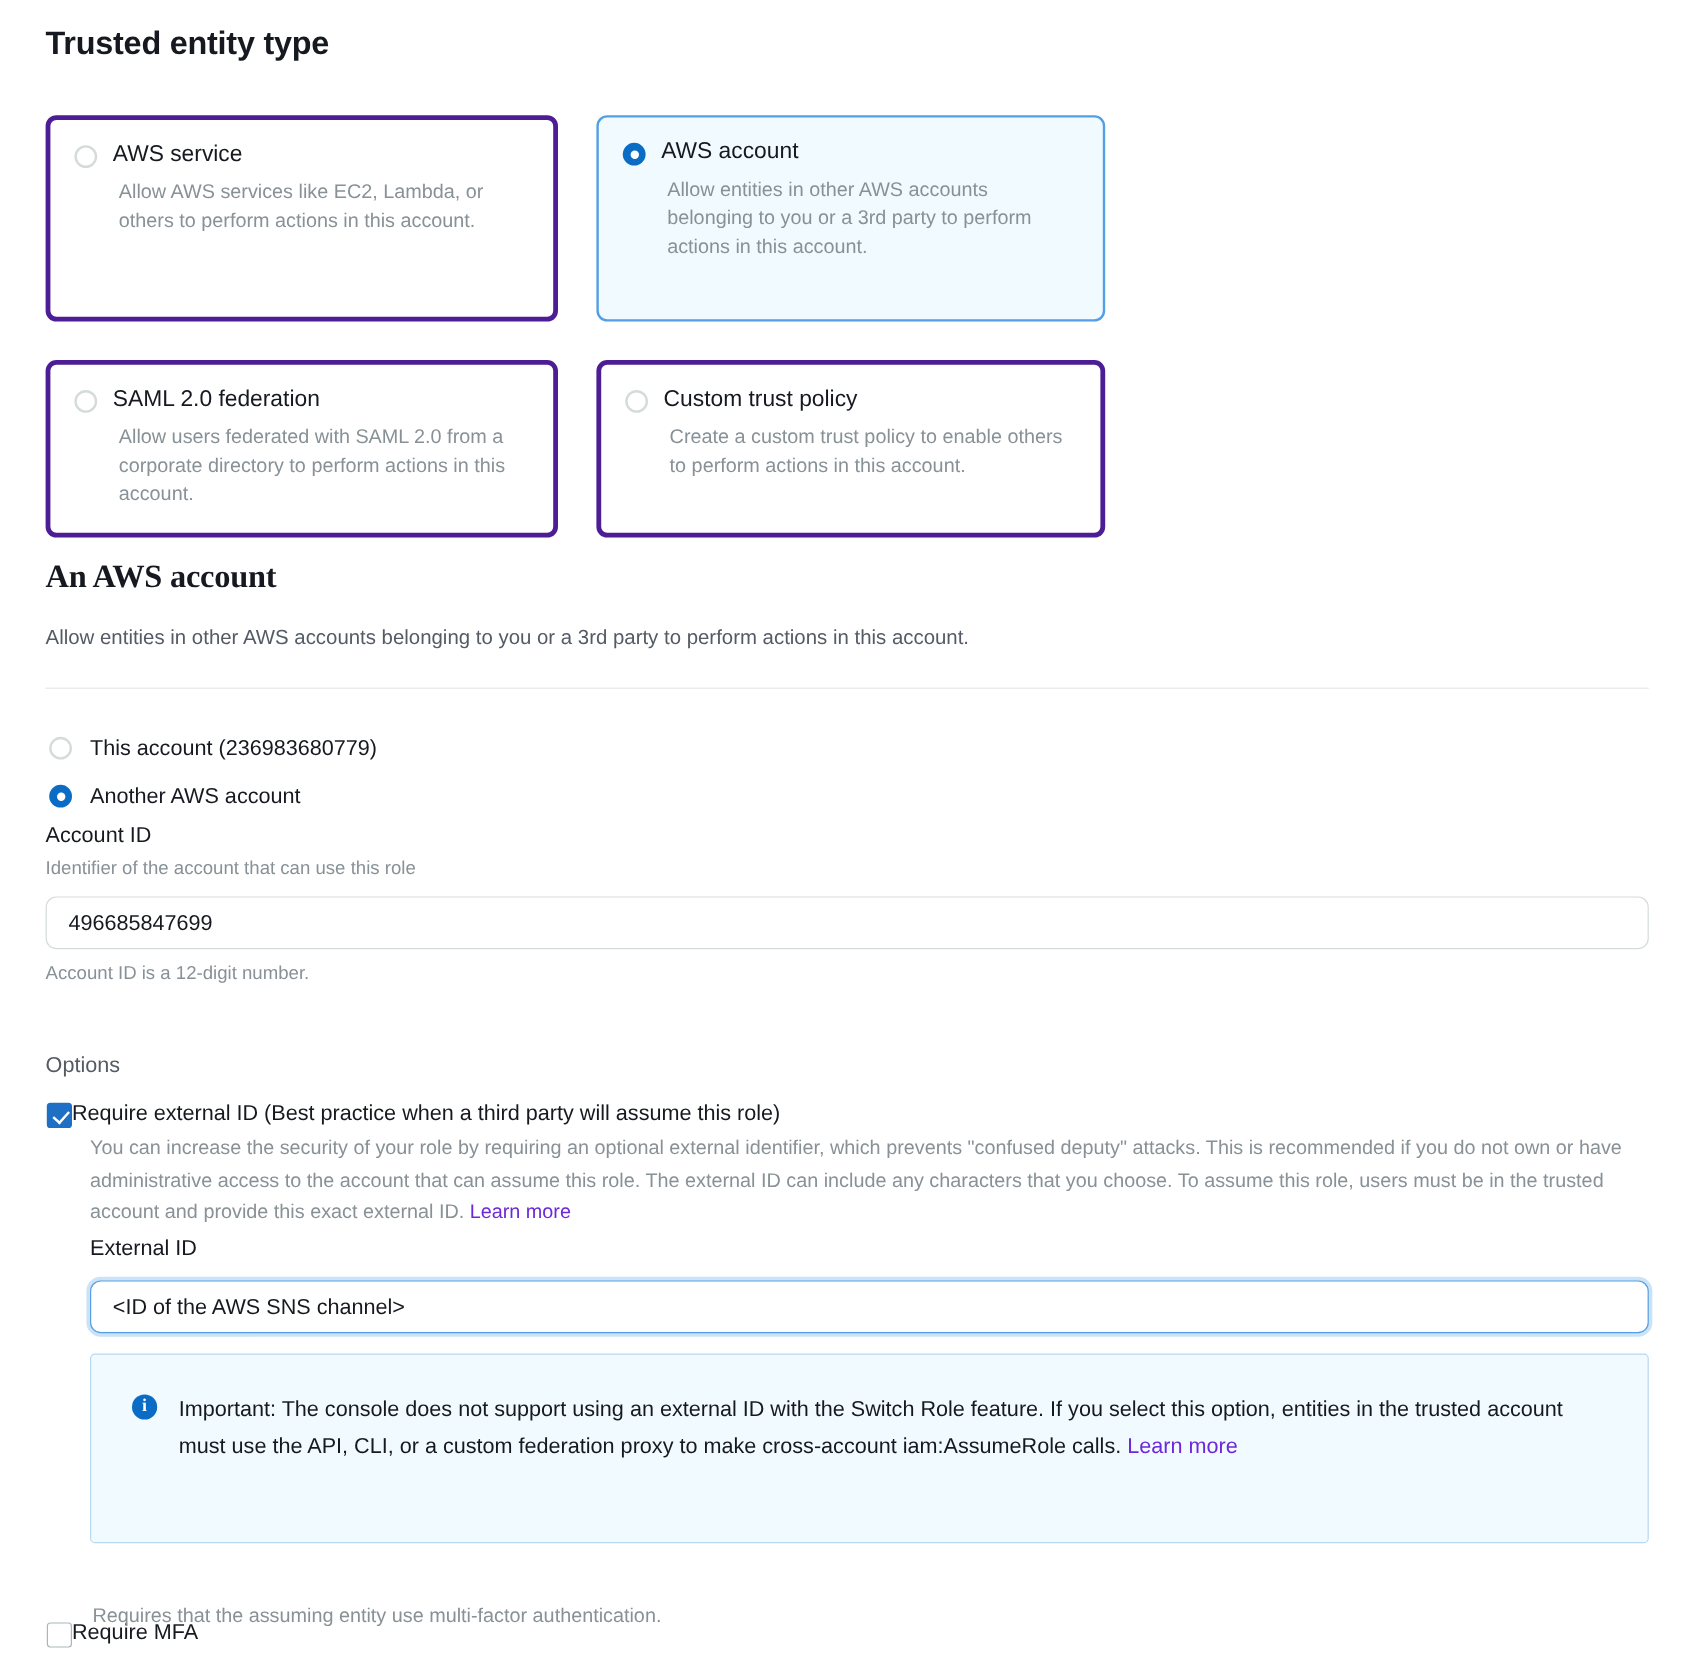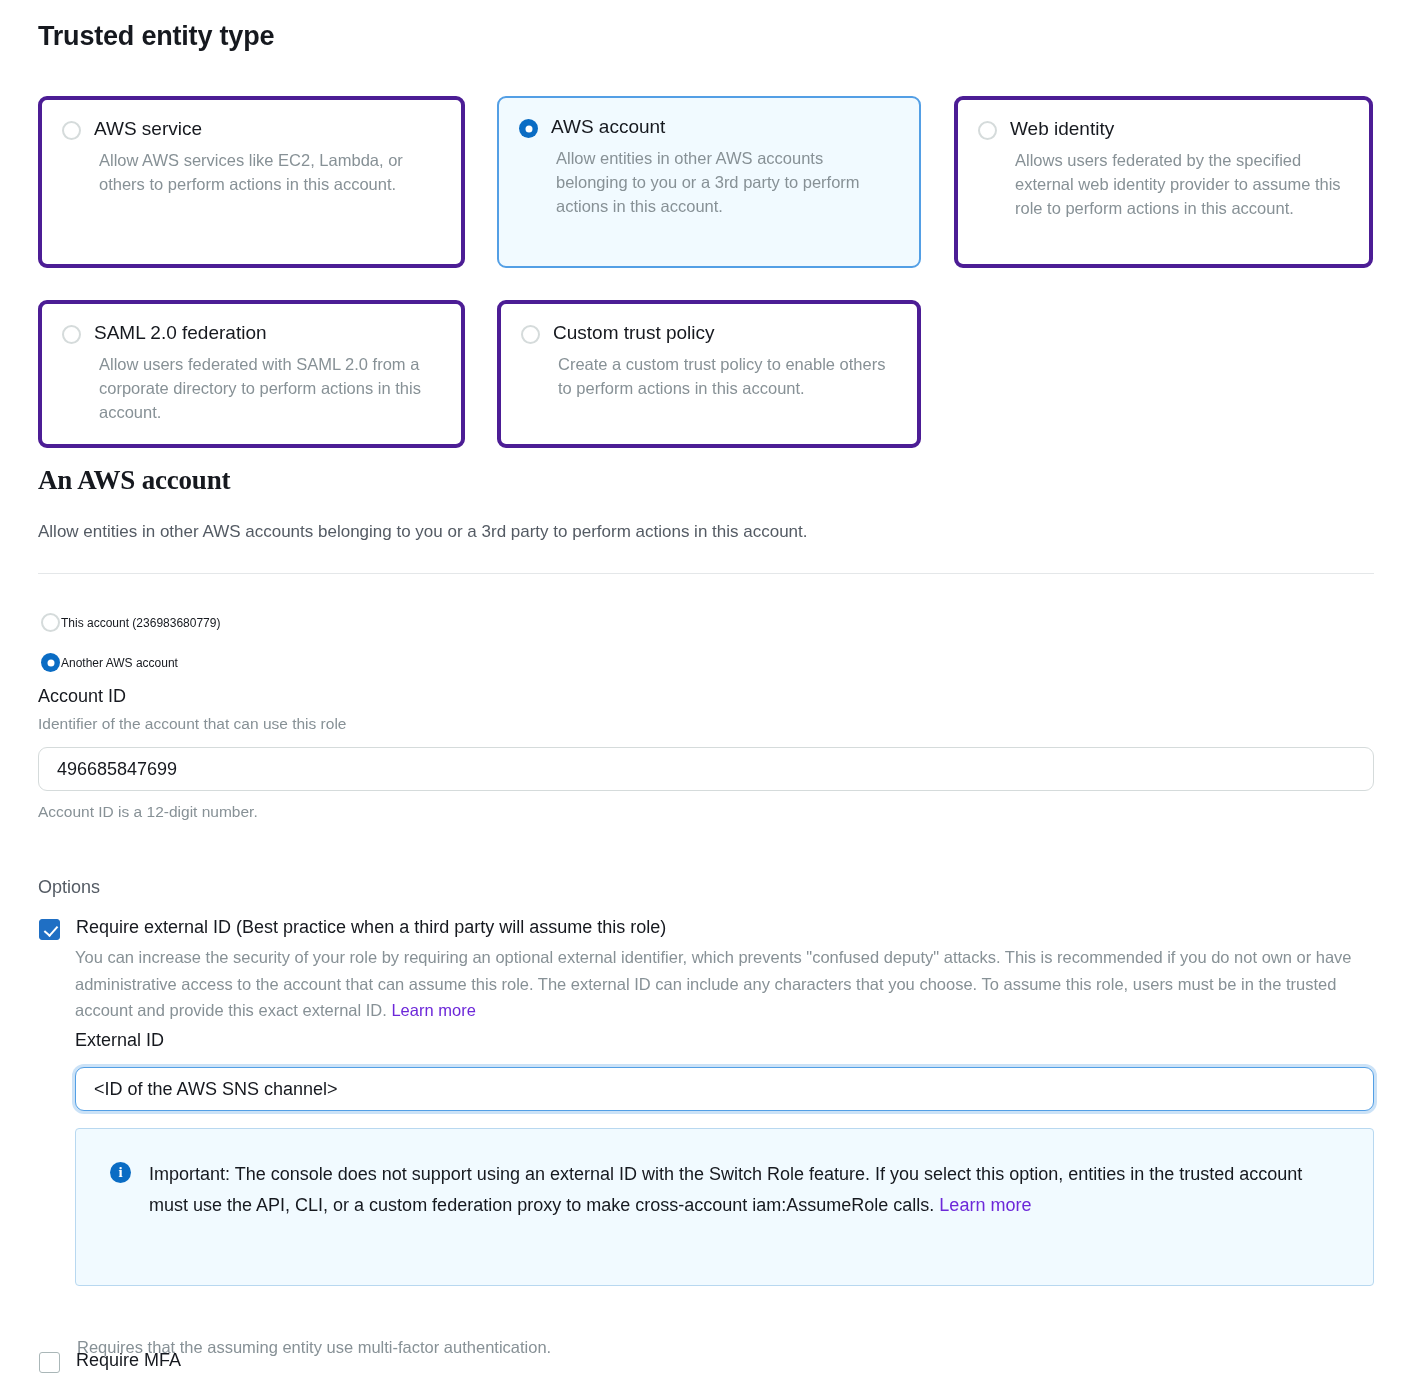--- a/index.html
+++ b/index.html
@@ -112,22 +112,22 @@
     height: 1px;
     background: #e4e7e9;
   }
 
   
   .radio-row {
     position: absolute;
     left: 41px;
     display: flex;
     align-items: center;
-    gap: 1px;
-    font-size: 12px;
+    gap: 15px;
+    font-size: 18px;
     color: #16191f;
   }
   #radio-this-account    { top: 613px; }
   #radio-another-account { top: 653px; }
   .radio-row .radio { margin-top: 0; }
 
   
   .field-label {
     position: absolute;
     left: 38px;
@@ -176,21 +176,20 @@
     left: 38px;
     top: 877px;
     font-size: 18px;
     color: #545b64;
   }
 
   .check-row {
     position: absolute;
     display: flex;
     align-items: flex-start;
-    gap: 16px;
   }
   #check-external-id-row { left: 39px; top: 917px; }
   #check-mfa-row         { left: 39px; top: 1310px; margin-top: 40px; }
 
   .checkbox {
     flex: 0 0 auto;
     width: 21px;
     height: 21px;
     border-radius: 3px;
     border: 1.5px solid #aab7b8;
@@ -302,27 +301,20 @@
   </div>
 
   <div class="card selected" id="card-aws-account">
     <div class="card-head">
       <span class="radio on"></span>
       <span class="card-title">AWS account</span>
     </div>
     <div class="card-desc">Allow entities in other AWS accounts belonging to you or a 3rd party to perform actions in this account.</div>
   </div>
 
-  <div class="card" id="card-web-identity">
-    <div class="card-head">
-      <span class="radio"></span>
-      <span class="card-title">Web identity</span>
-    </div>
-    <div class="card-desc">Allows users federated by the specified external web identity provider to assume this role to perform actions in this account.</div>
-  </div>
 
   <div class="card" id="card-saml">
     <div class="card-head">
       <span class="radio"></span>
       <span class="card-title">SAML 2.0 federation</span>
     </div>
     <div class="card-desc">Allow users federated with SAML 2.0 from a corporate directory to perform actions in this account.</div>
   </div>
 
   <div class="card" id="card-custom-trust">

